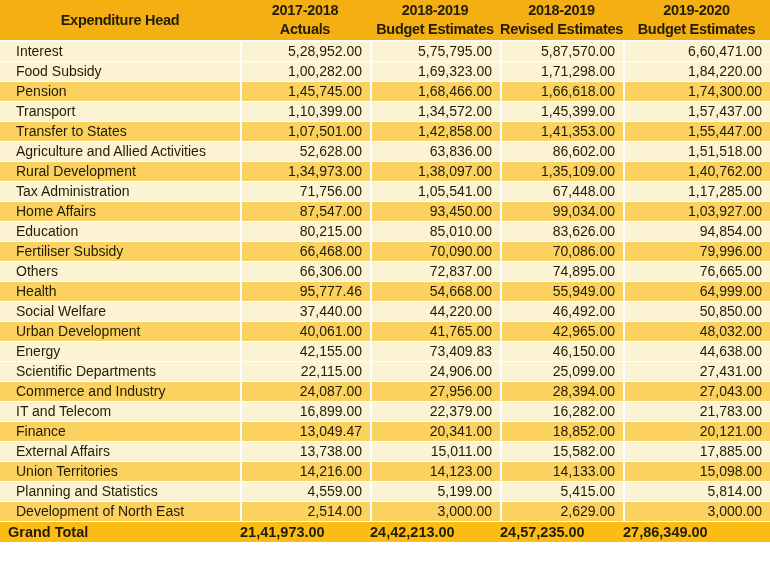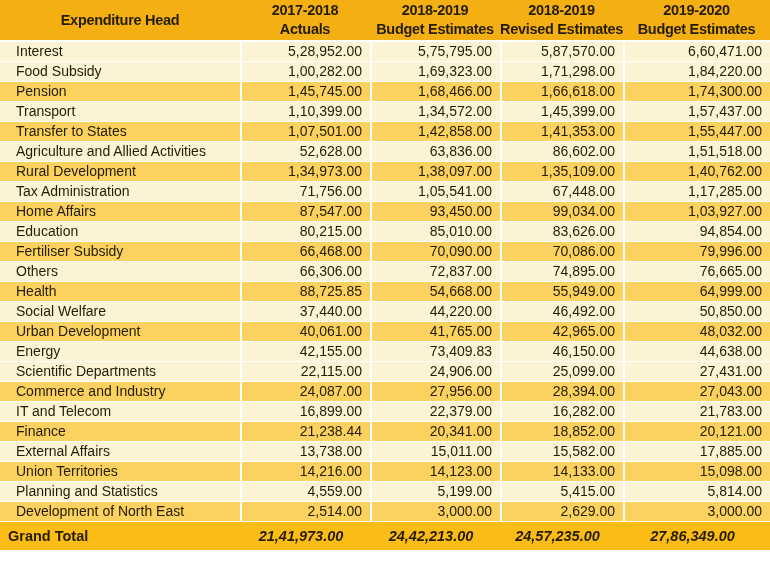--- a/index.html
+++ b/index.html
@@ -55,27 +55,27 @@
   tbody tr.gold  td { background: var(--row-gold); }
   tbody td.head-cell { text-align: left; padding-left: 16px; }
   tbody td.num {
     text-align: right;
     padding-right: 8px;
     border-left: 2px solid var(--grid);
   }
   
   tfoot td {
     background: var(--total-gold);
-    height: 28px;
+    height: 20px;
     font-size: 14.5px;
     font-weight: bold;
     line-height: 20px;
   }
   tfoot td.head-cell { text-align: left; padding-left: 8px; }
-  tfoot td.num { text-align: center; padding-right: 8px; font-style: italic; }
+  tfoot td.num { text-align: left; padding-right: 8px; }
 </style>
 </head>
 <body>
 
 <table class="exp-table">
   <colgroup>
     <col style="width:240px">
     <col style="width:130px">
     <col style="width:130px">
     <col style="width:123px">
@@ -182,21 +182,21 @@
   </tr>
       <tr class="data-row cream">
     <td class="head-cell">Others</td>
     <td class="num">66,306.00</td>
     <td class="num">72,837.00</td>
     <td class="num">74,895.00</td>
     <td class="num">76,665.00</td>
   </tr>
       <tr class="data-row gold">
     <td class="head-cell">Health</td>
-    <td class="num">88,725.85</td>
+    <td class="num">95,777.46</td>
     <td class="num">54,668.00</td>
     <td class="num">55,949.00</td>
     <td class="num">64,999.00</td>
   </tr>
       <tr class="data-row cream">
     <td class="head-cell">Social Welfare</td>
     <td class="num">37,440.00</td>
     <td class="num">44,220.00</td>
     <td class="num">46,492.00</td>
     <td class="num">50,850.00</td>
@@ -231,21 +231,21 @@
   </tr>
       <tr class="data-row cream">
     <td class="head-cell">IT and Telecom</td>
     <td class="num">16,899.00</td>
     <td class="num">22,379.00</td>
     <td class="num">16,282.00</td>
     <td class="num">21,783.00</td>
   </tr>
       <tr class="data-row gold">
     <td class="head-cell">Finance</td>
-    <td class="num">21,238.44</td>
+    <td class="num">13,049.47</td>
     <td class="num">20,341.00</td>
     <td class="num">18,852.00</td>
     <td class="num">20,121.00</td>
   </tr>
       <tr class="data-row cream">
     <td class="head-cell">External Affairs</td>
     <td class="num">13,738.00</td>
     <td class="num">15,011.00</td>
     <td class="num">15,582.00</td>
     <td class="num">17,885.00</td>

